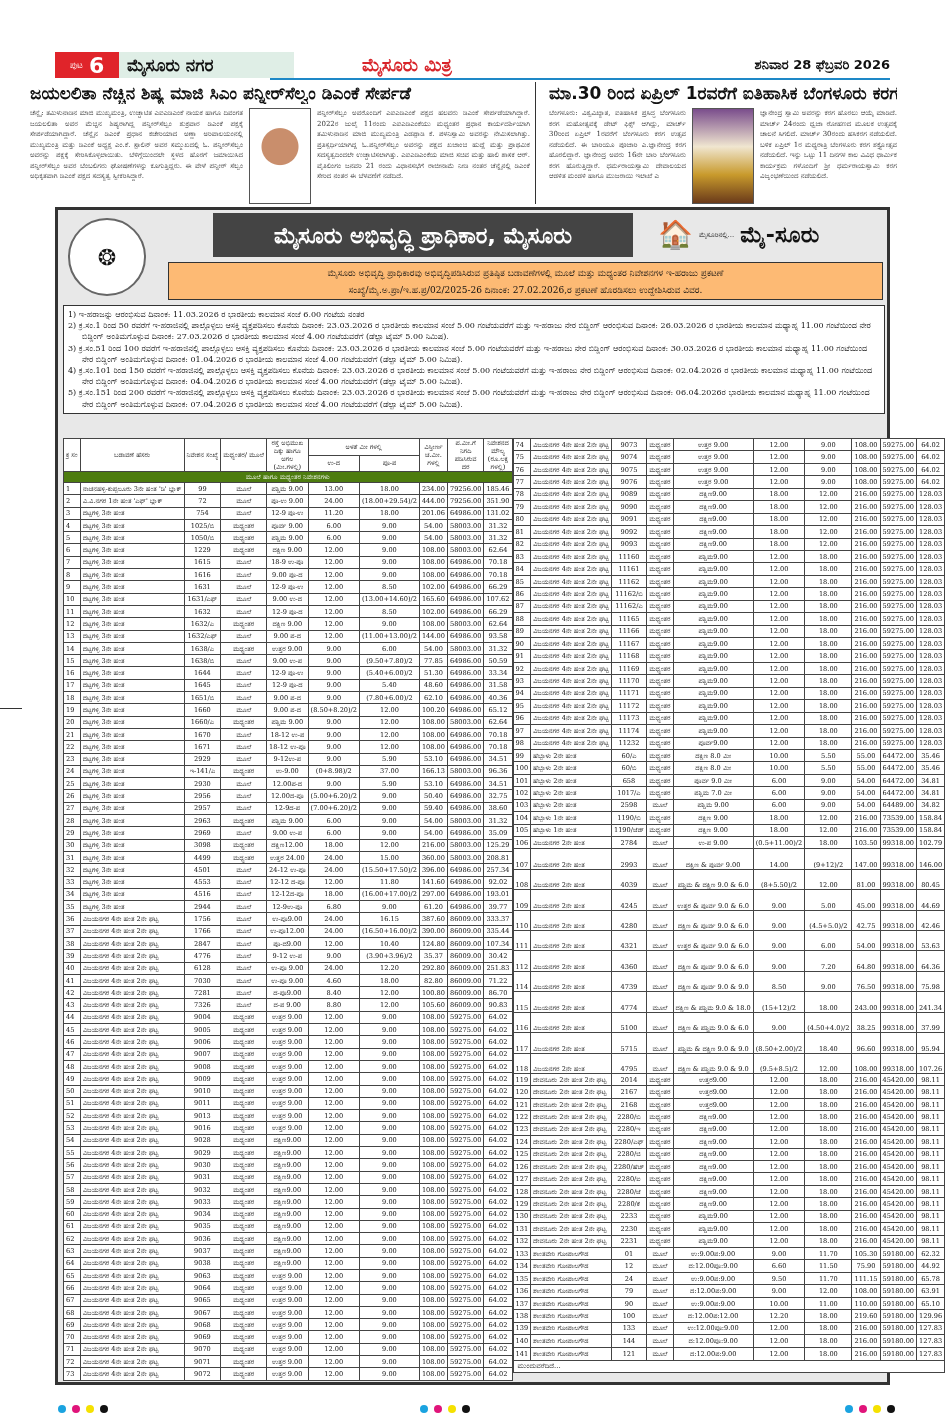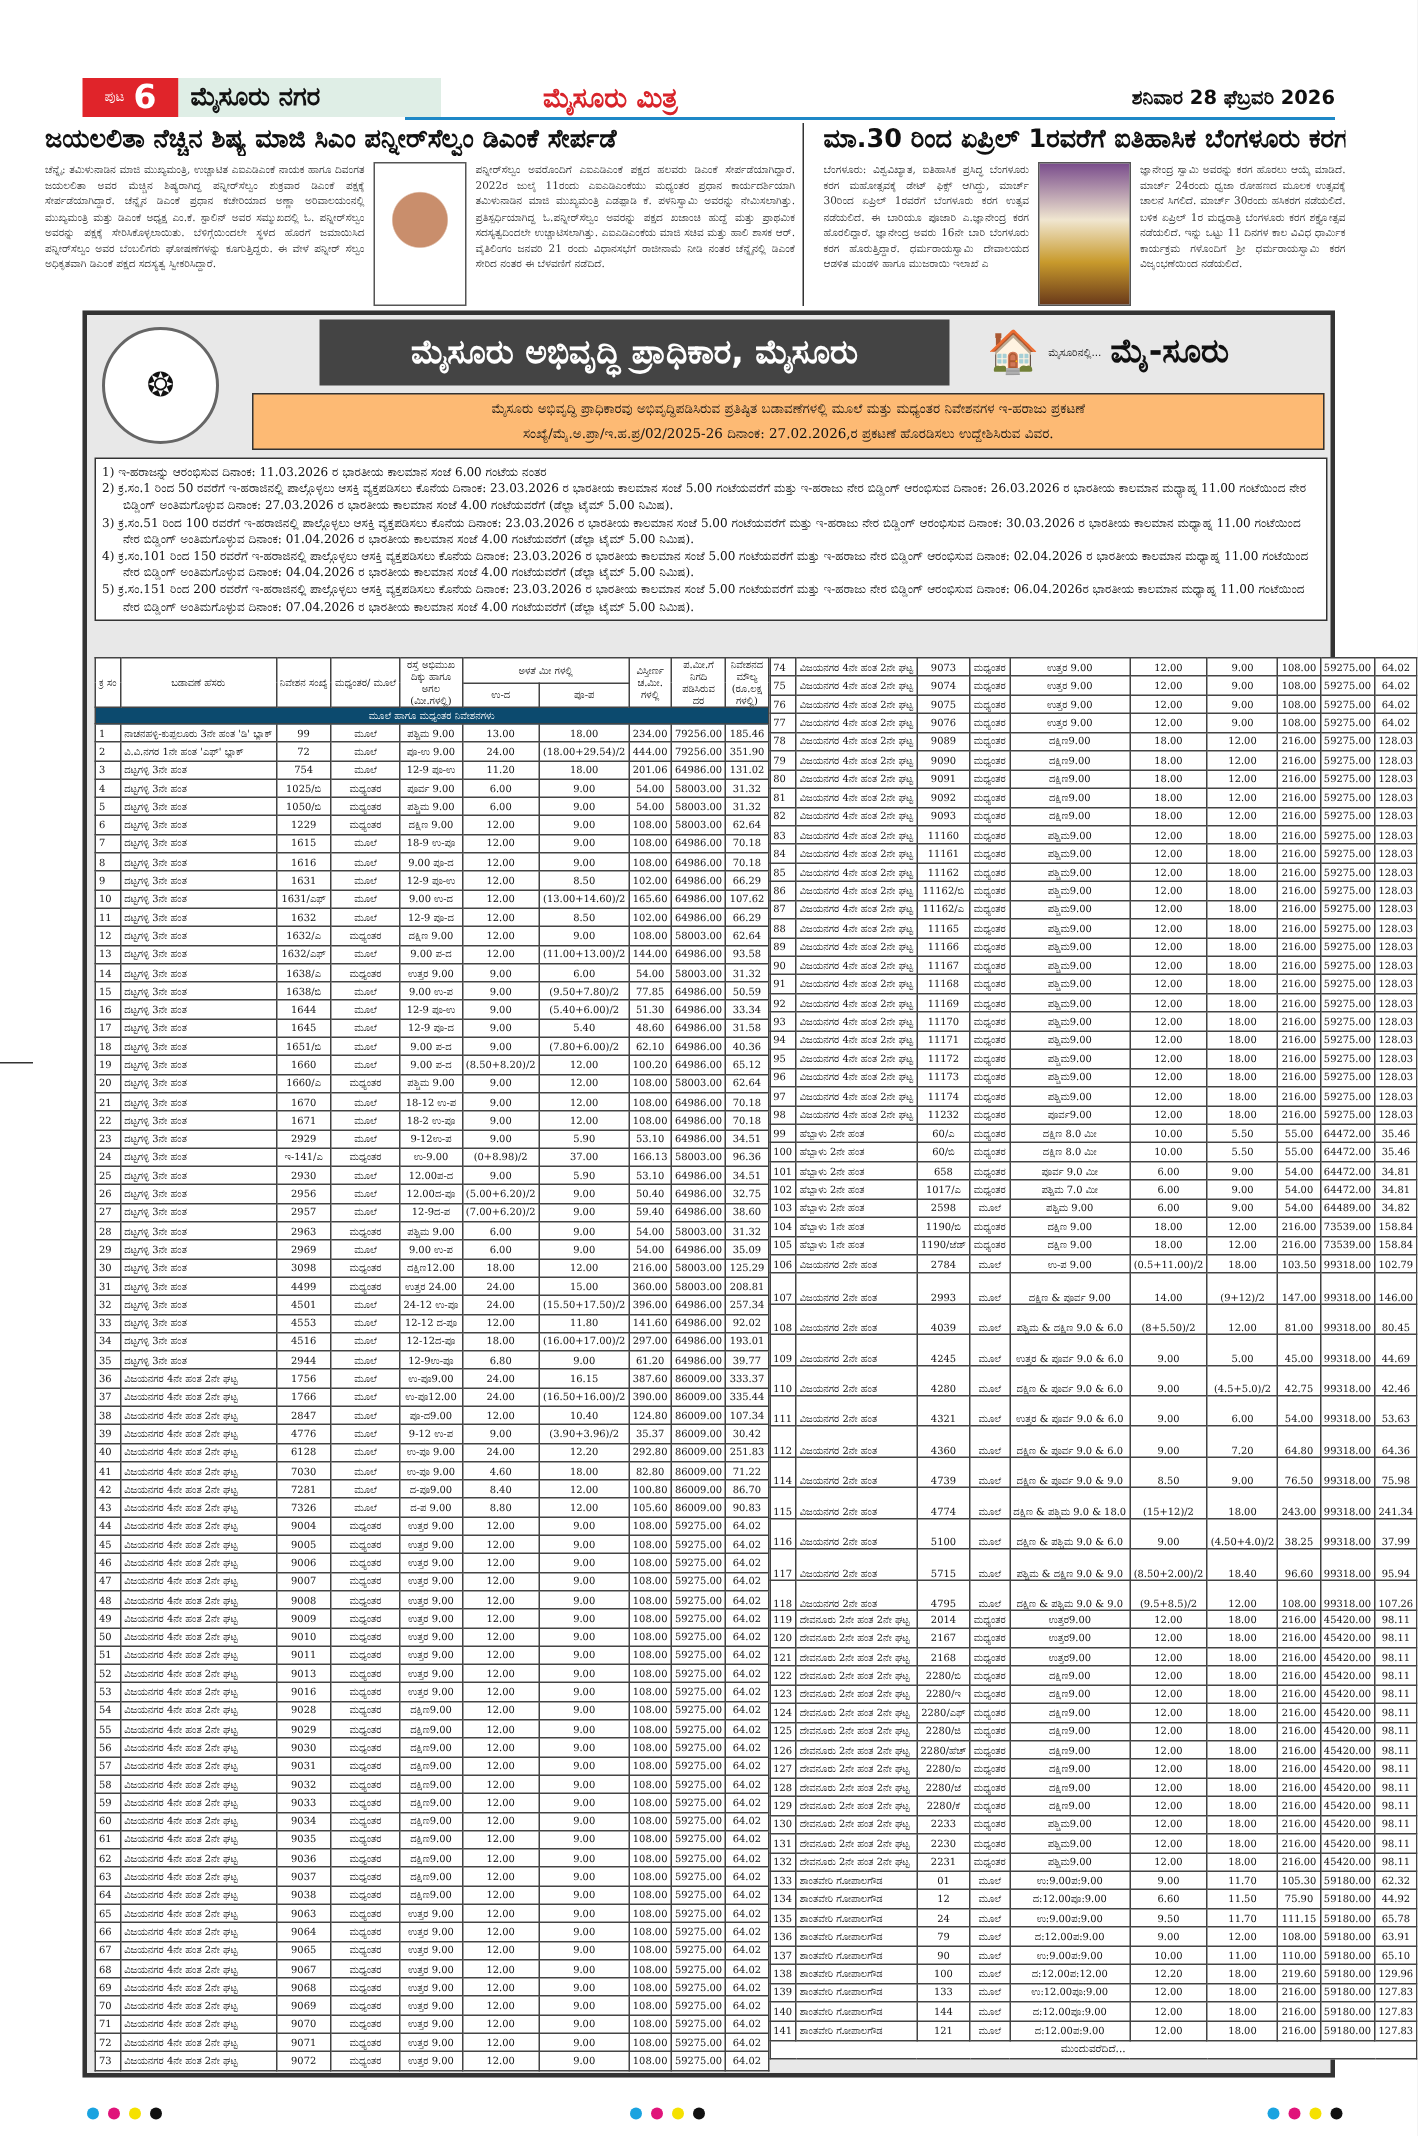--- a/index.html
+++ b/index.html
@@ -27,25 +27,25 @@
 .mysuru .small{font-size:7px;font-weight:normal}
 .subbox{position:absolute;left:110px;top:52px;width:715px;height:38px;background:#fdba74;border:1px solid #333;font-size:9px;text-align:center;line-height:17px;padding-top:2px}
 .terms{position:absolute;left:5px;top:95px;width:822px;background:#fff;border:1px solid #333;padding:3px 4px;font-size:8px;line-height:11.2px}
 .terms p{padding-left:14px;text-indent:-14px}
 .tables{position:absolute;left:5px;top:228px;width:822px;display:flex;gap:0}
 table{border-collapse:collapse;background:#fff;font-size:6.6px}
 td,th{border:1px solid #444;padding:0 2px;text-align:center;white-space:nowrap;height:12.2px}
 td.n{text-align:left;width:10px}
 td.nm{text-align:left}
 th{font-weight:normal;font-size:6.6px;line-height:8px}
-.grp td{background:#0c4a6e;color:#fff;height:11px}
+.grp td{background:#4d7c0f;color:#fff;height:11px}
 .tall td{height:20px;vertical-align:bottom}
 .left{width:415px}
 .right{width:407px}
-.cont{text-align:center;font-size:7px;padding:1px 4px}
+.cont{text-align:left;font-size:7px;padding:1px 4px}
 .dots{position:absolute;top:1405px;display:flex;gap:6px}
 .dots span{width:8px;height:8px;border-radius:50%;display:block}
 .tick{position:absolute;left:0;top:708px;width:22px;height:1px;background:#333}
 </style>
 </head>
 <body>
 
 <div class="header">
   <div class="pagebox">
     <span class="lbl">ಪುಟ</span>
@@ -368,21 +368,21 @@
             <td>12.00</td>
             <td>108.00</td>
             <td>64986.00</td>
             <td>70.18</td>
           </tr>
           <tr>
             <td class="n">22</td>
             <td class="nm">ದಟ್ಟಗಳ್ಳಿ 3ನೇ ಹಂತ</td>
             <td>1671</td>
             <td>ಮೂಲೆ</td>
-            <td>18-2 ಉ-ಪೂ</td>
+            <td>18-12 ಉ-ಪೂ</td>
             <td>9.00</td>
             <td>12.00</td>
             <td>108.00</td>
             <td>64986.00</td>
             <td>70.18</td>
           </tr>
           <tr>
             <td class="n">23</td>
             <td class="nm">ದಟ್ಟಗಳ್ಳಿ 3ನೇ ಹಂತ</td>
             <td>2929</td>

